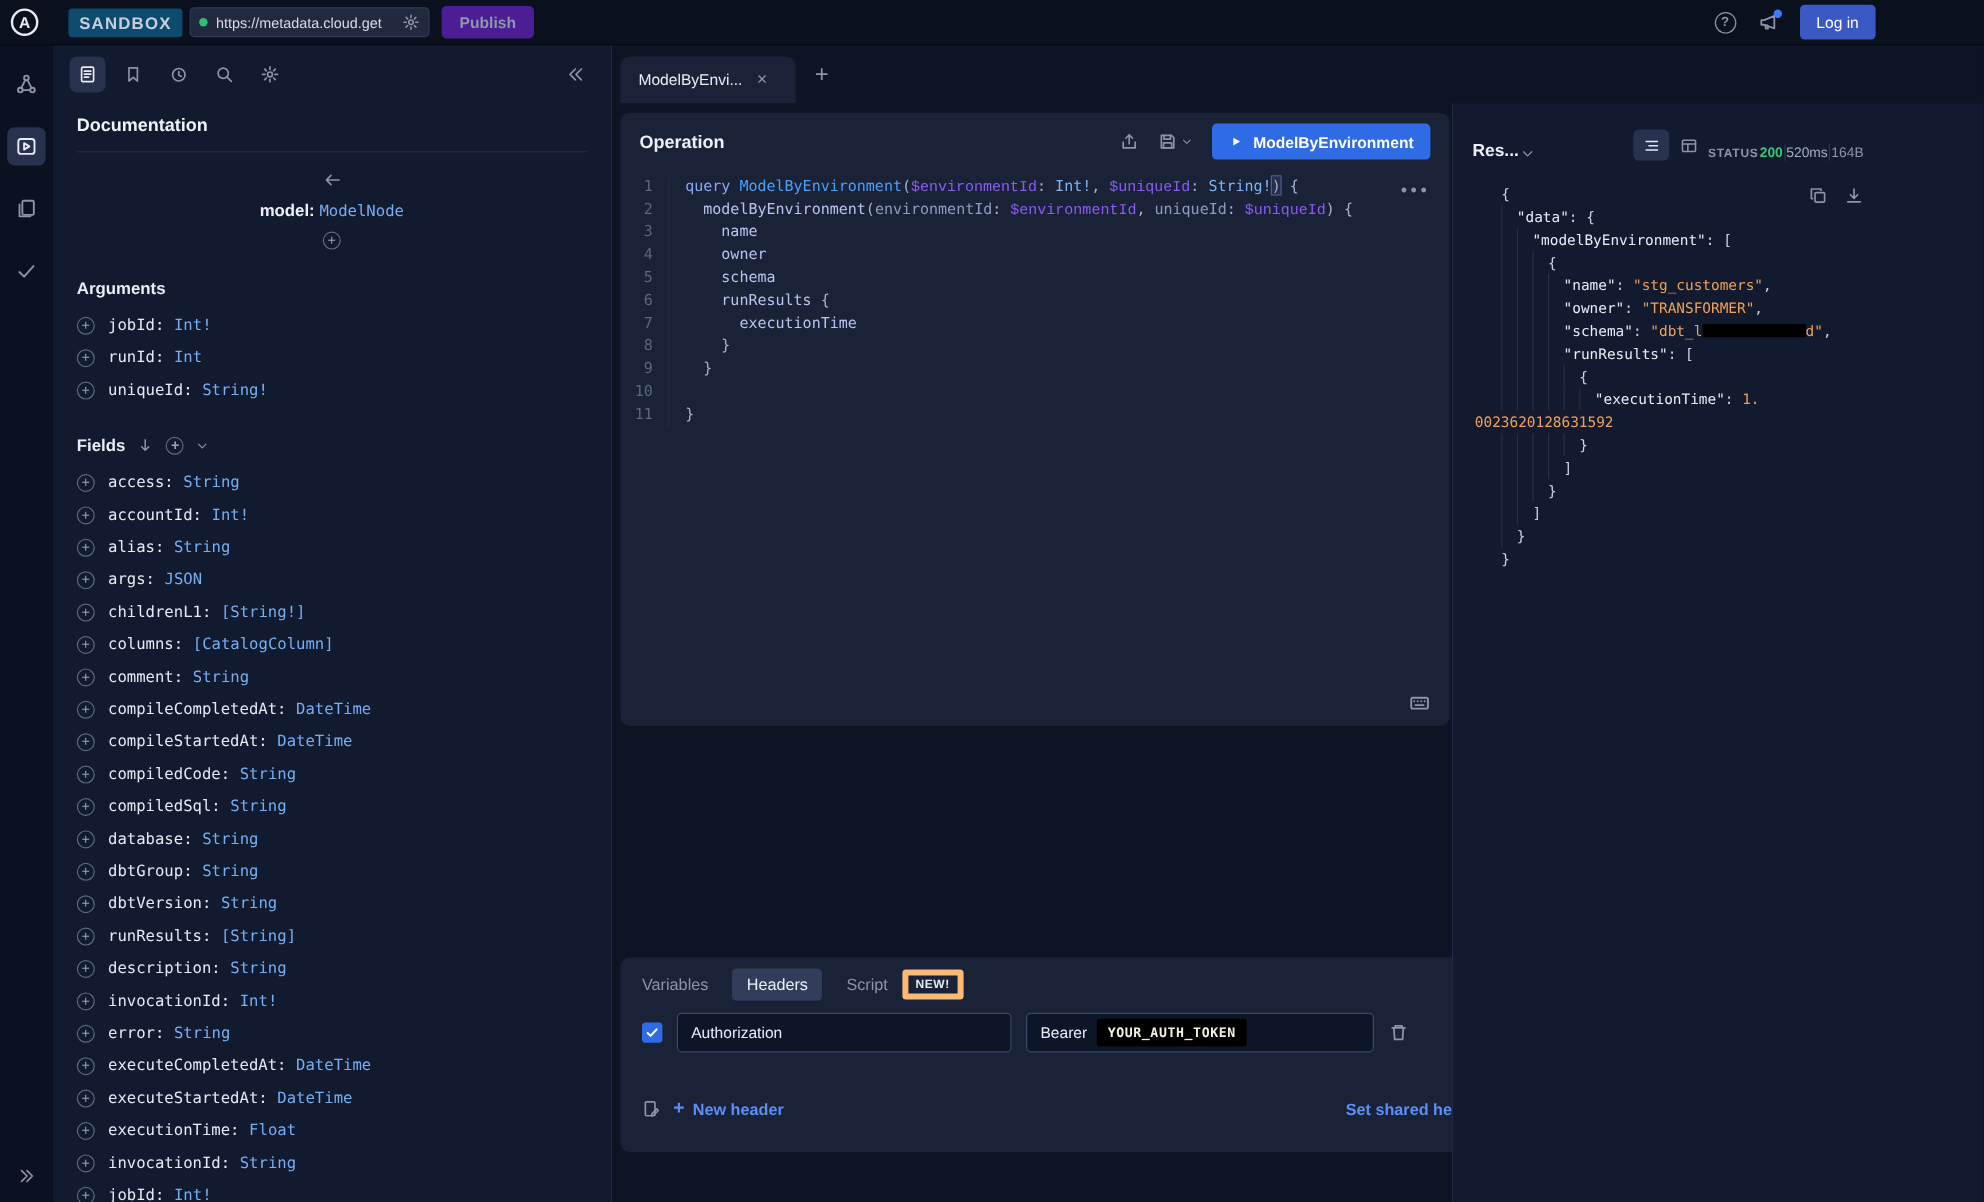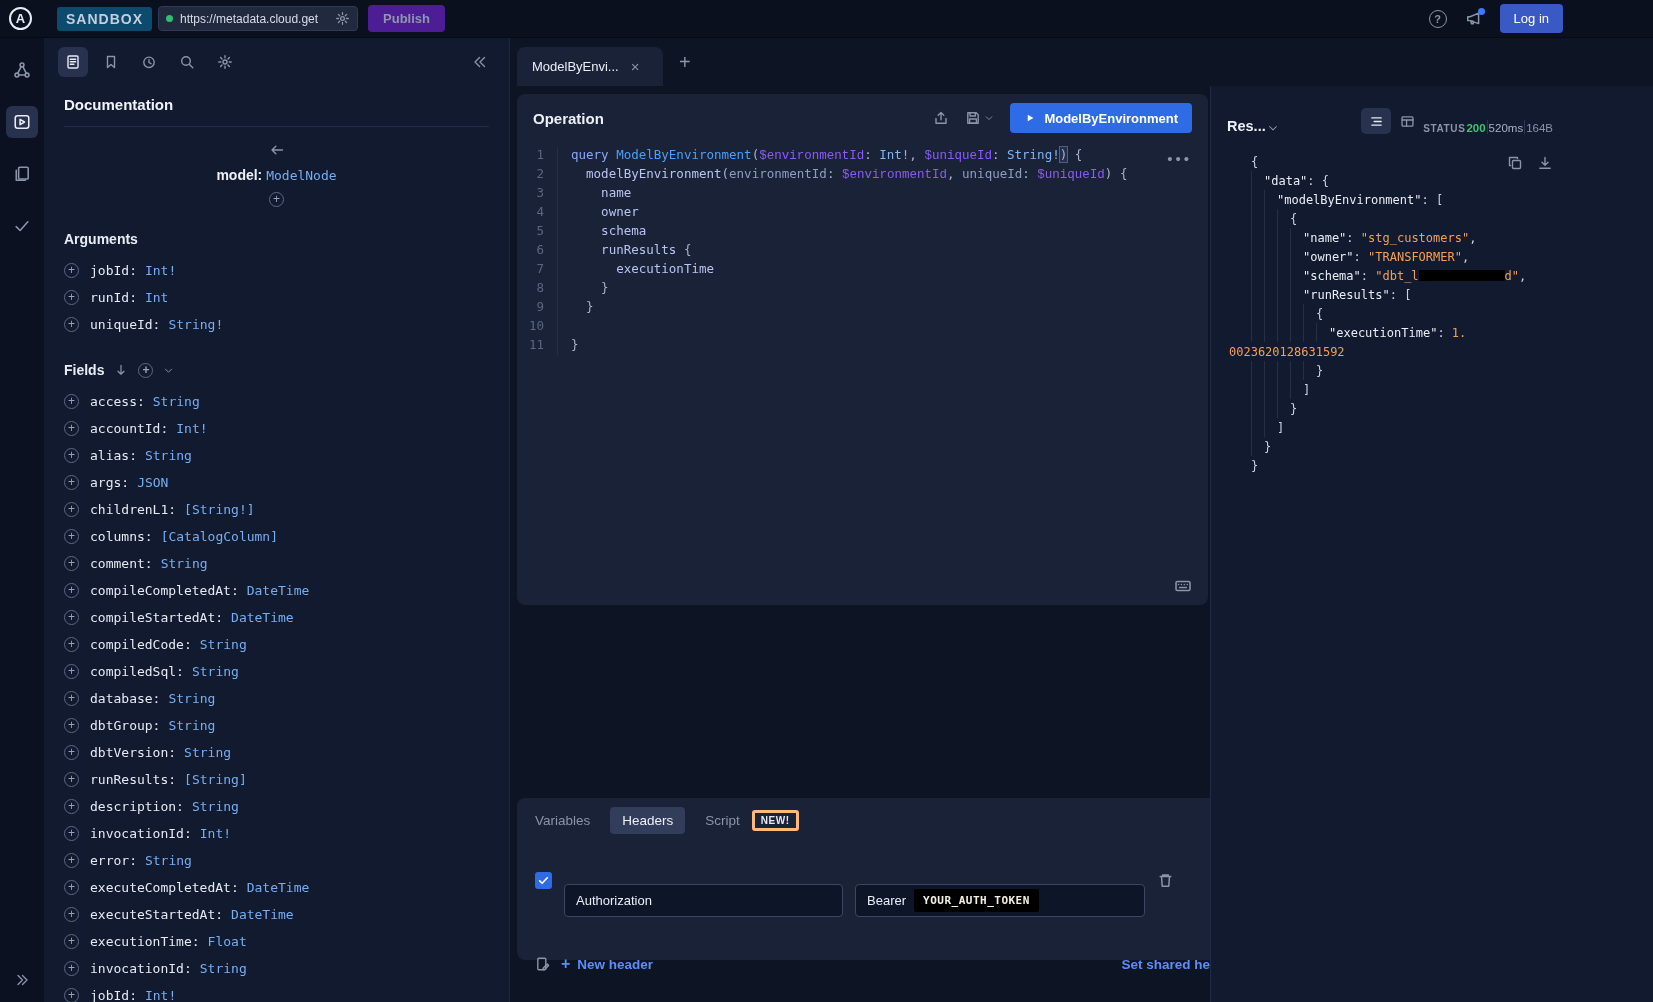--- a/index.html
+++ b/index.html
@@ -126,32 +126,32 @@
   .kbd-icon { position:absolute; right:16px; bottom:10px; }
 
   .bottom-card {
     position:absolute; left:7px; top:760px; width:747px; height:162px;
     background:#1A2238; border-radius:8px;
   }
   .req-tabs { height:44px; display:flex; align-items:center; padding:0 18px; gap:20px; }
   .req-tab { color:#8B94A9; font-size:13.5px; }
   .req-tab.active { background:#323C5B; color:#EDF0F7; padding:6px 12px; border-radius:4px; }
   .new-badge {
-    border:3px solid #fdba74; color:#E6EAF3; font-size:10px; font-weight:bold;
+    border:5px solid #fdba74; color:#E6EAF3; font-size:10px; font-weight:bold;
     letter-spacing:.5px; padding:2px 6px; border-radius:3px; margin-left:-8px;
   }
   .collapse-req { margin-left:auto; }
   .header-row { display:flex; align-items:center; gap:12px; padding:2px 18px 0; }
   .checkbox {
     width:17px; height:17px; background:#2E6BE5; border-radius:3px; flex:none;
     display:flex; align-items:center; justify-content:center;
   }
   .hdr-input {
     height:33px; background:#0D1628; border:1px solid #3A4664; border-radius:4px;
-    display:flex; align-items:center; padding:0 11px; font-size:13px; color:#E9EDF6;margin-top:40px;
+    display:flex; align-items:center; padding:0 11px; font-size:13px; color:#E9EDF6;
   }
   .hdr-input.key { width:279px; flex:none; }
   .hdr-input.val { width:290px; flex:none; gap:8px; }
   .token-chip {
     background:#000; color:#F5EFE2; font-family:"DejaVu Sans Mono","Liberation Mono",monospace;
     font-size:11px; font-weight:bold; letter-spacing:.5px; padding:5px 9px; border-radius:2px;
   }
   .req-footer { display:flex; align-items:center; gap:10px; padding:38px 18px 0; }
   .new-header { color:#5D8EF7; font-weight:bold; font-size:13.5px; display:flex; align-items:center; gap:7px; }
   .plus-sign { font-size:16px; font-weight:bold; }

